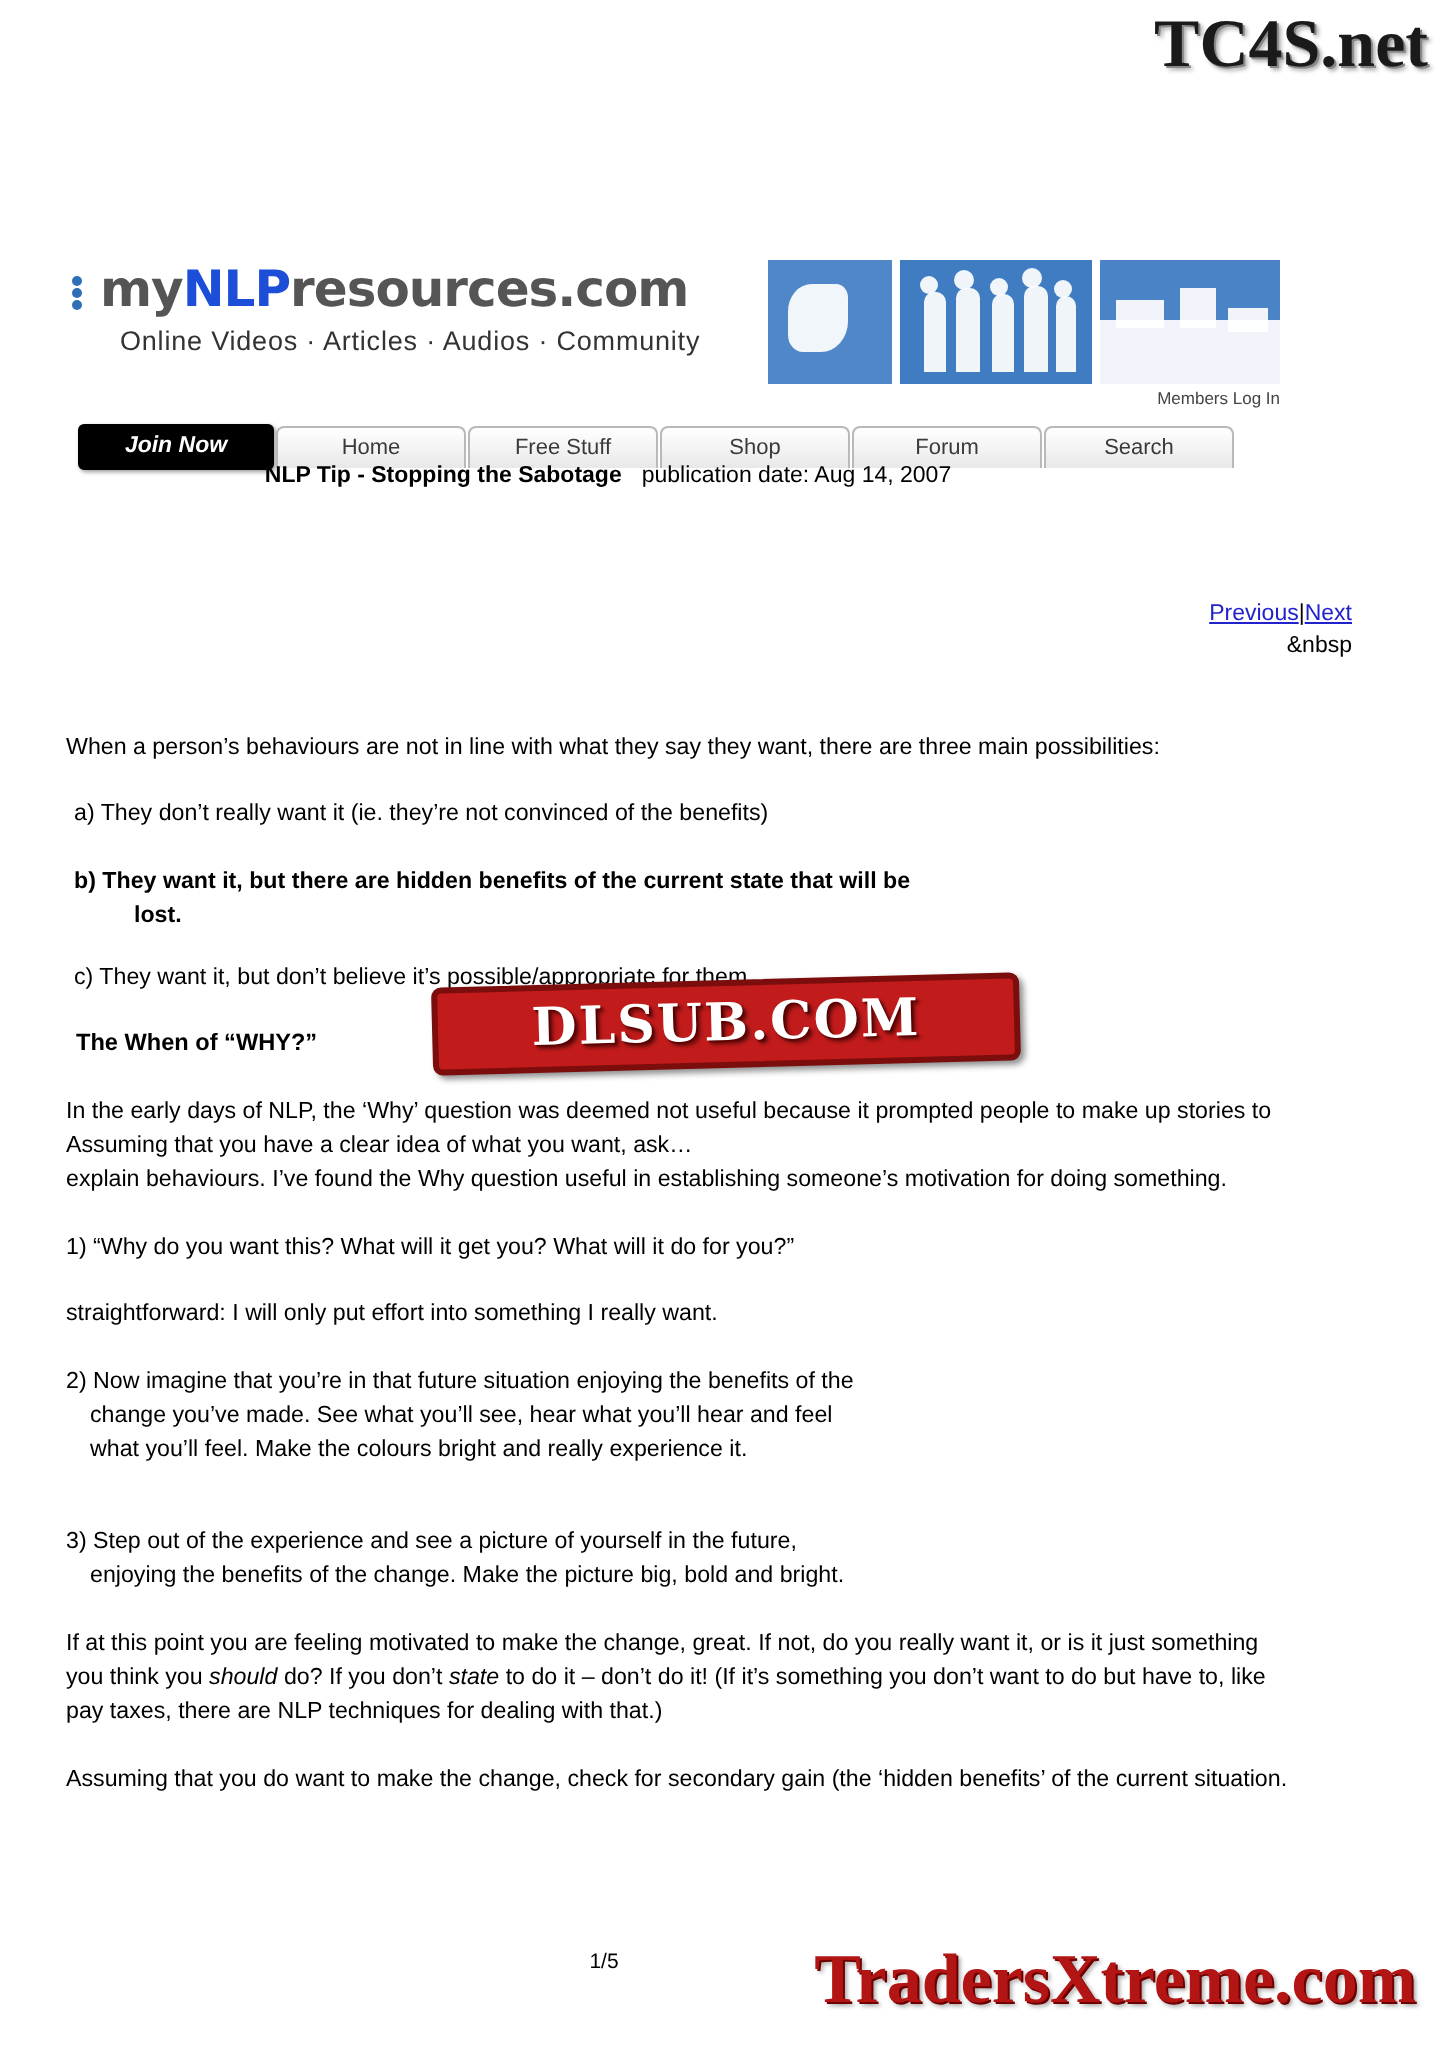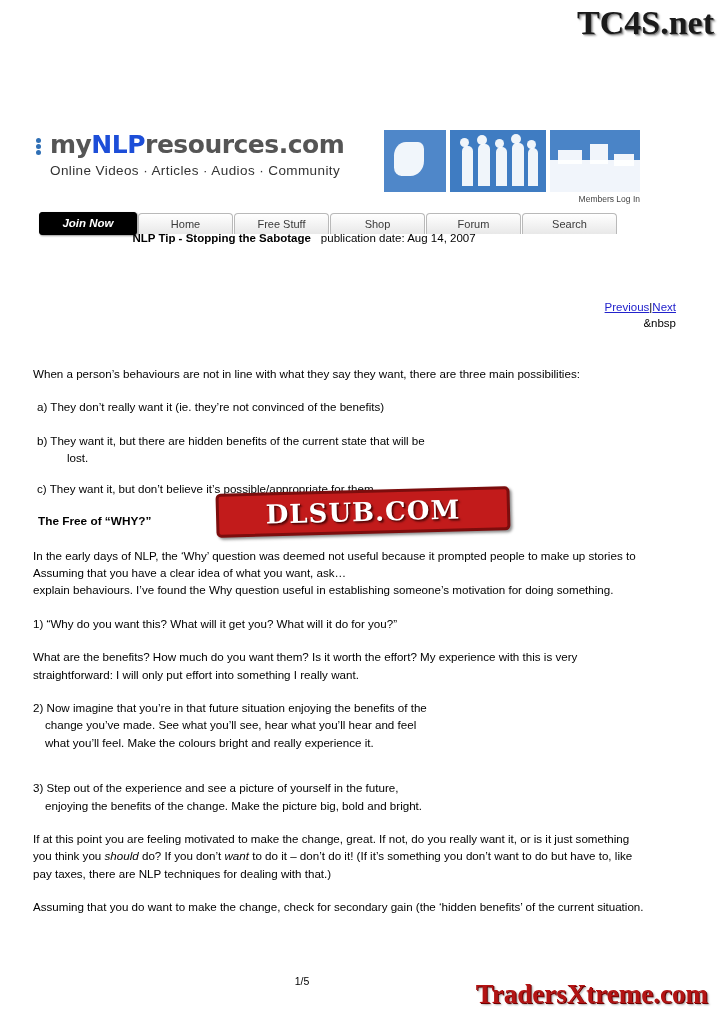--- a/index.html
+++ b/index.html
@@ -63,21 +63,21 @@
   .logo-dots i {
     display: block;
     width: 5px;
     height: 5px;
     background: #2f6fb5;
     border-radius: 50%;
     margin: 1px 0;
   }
   .logo-line2 {
     margin-top: 4px;
-    margin-left: 14px;
+    margin-left: 24px;
     font-family: "Liberation Sans", sans-serif;
     font-size: 13.5px;
     color: #333;
     letter-spacing: 0.4px;
     white-space: nowrap;
   }
 
   .banner-images {
     position: absolute;
     left: 348px;
@@ -188,21 +188,21 @@
   .content {
     position: absolute;
     top: 365px;
     left: 33px;
     width: 648px;
     font-size: 11.6px;
     line-height: 1.5;
     color: #000;
   }
   .p { margin: 0 0 16px 0; }
-  .p.tight { margin-bottom: 13px; }
+  .p.tight { margin-bottom: 13px; font-weight: bold; }
   .indent1 { padding-left: 4px; }
   .sub { padding-left: 34px; }
   .heading {
     font-weight: bold;
     font-size: 11.8px;
     padding-left: 5px;
     margin: 0 0 16px 0;
   }
   .gap-big { height: 12px; }
 
@@ -239,21 +239,21 @@
     width: 604px;
     text-align: center;
     font-size: 10.5px;
     color: #000;
   }
   .tx-watermark {
     position: absolute;
     bottom: 14px;
     right: 16px;
     font-family: "Liberation Serif", serif;
-    font-size: 27px;
+    font-size: 35px;
     font-weight: bold;
     color: #b31414;
     text-shadow: 1px 1px 0 #6e0000, 2px 2px 2px rgba(0,0,0,0.35);
     white-space: nowrap;
   }
 </style>
 </head>
 <body>
 
 <div class="tc4s-watermark">TC4S.net</div>
@@ -318,51 +318,50 @@
 
   <div class="p indent1">a)  They don’t really want it (ie. they’re not convinced of the benefits)</div>
 
   <div class="p tight">
     <div class="indent1">b)  They want it, but there are hidden benefits of the current state that will be</div>
     <div class="sub">lost.</div>
   </div>
 
   <div class="p indent1">c)  They want it, but don’t believe it’s possible/appropriate for them.</div>
 
-  <div class="heading">The Free of “WHY?”</div>
+  <div class="heading">The When of “WHY?”</div>
 
   <div class="p">
     <div>In the early days of NLP, the ‘Why’ question was deemed not useful because it prompted people to make up stories to</div>
     <div>Assuming that you have a clear idea of what you want, ask…</div>
     <div>explain behaviours. I’ve found the Why question useful in establishing someone’s motivation for doing something.</div>
   </div>
 
   <div class="p"> 1) “Why do you want this? What will it get you? What will it do for you?”</div>
 
   <div class="p">
-    <div>What are the benefits? How much do you want them? Is it worth the effort? My experience with this is very</div>
     <div>straightforward: I will only put effort into something I really want.</div>
   </div>
 
   <div class="p">
     <div> 2) Now imagine that you’re in that future situation enjoying the benefits of the</div>
     <div style="padding-left:12px">change you’ve made. See what you’ll see, hear what you’ll hear and feel</div>
     <div style="padding-left:12px">what you’ll feel. Make the colours bright and really experience it.</div>
   </div>
 
   <div class="gap-big"></div>
 
   <div class="p">
     <div>3) Step out of the experience and see a picture of yourself in the future,</div>
     <div style="padding-left:12px">enjoying the benefits of the change. Make the picture big, bold and bright.</div>
   </div>
 
   <div class="p">
     <div>If at this point you are feeling motivated to make the change, great. If not, do you really want it, or is it just something</div>
-    <div><span>you think you </span><i>should</i><span> do? If you don’t </span><i>want</i><span> to do it – don’t do it! (If it’s something you don’t want to do but have to, like</span></div>
+    <div><span>you think you </span><i>should</i><span> do? If you don’t </span><i>state</i><span> to do it – don’t do it! (If it’s something you don’t want to do but have to, like</span></div>
     <div>pay taxes, there are NLP techniques for dealing with that.)</div>
   </div>
 
   <div class="p">Assuming that you do want to make the change, check for secondary gain (the ‘hidden benefits’ of the current situation.</div>
 </div>
 
 <div class="dlsub">
   <span>DLSUB.COM</span>
 </div>
 

